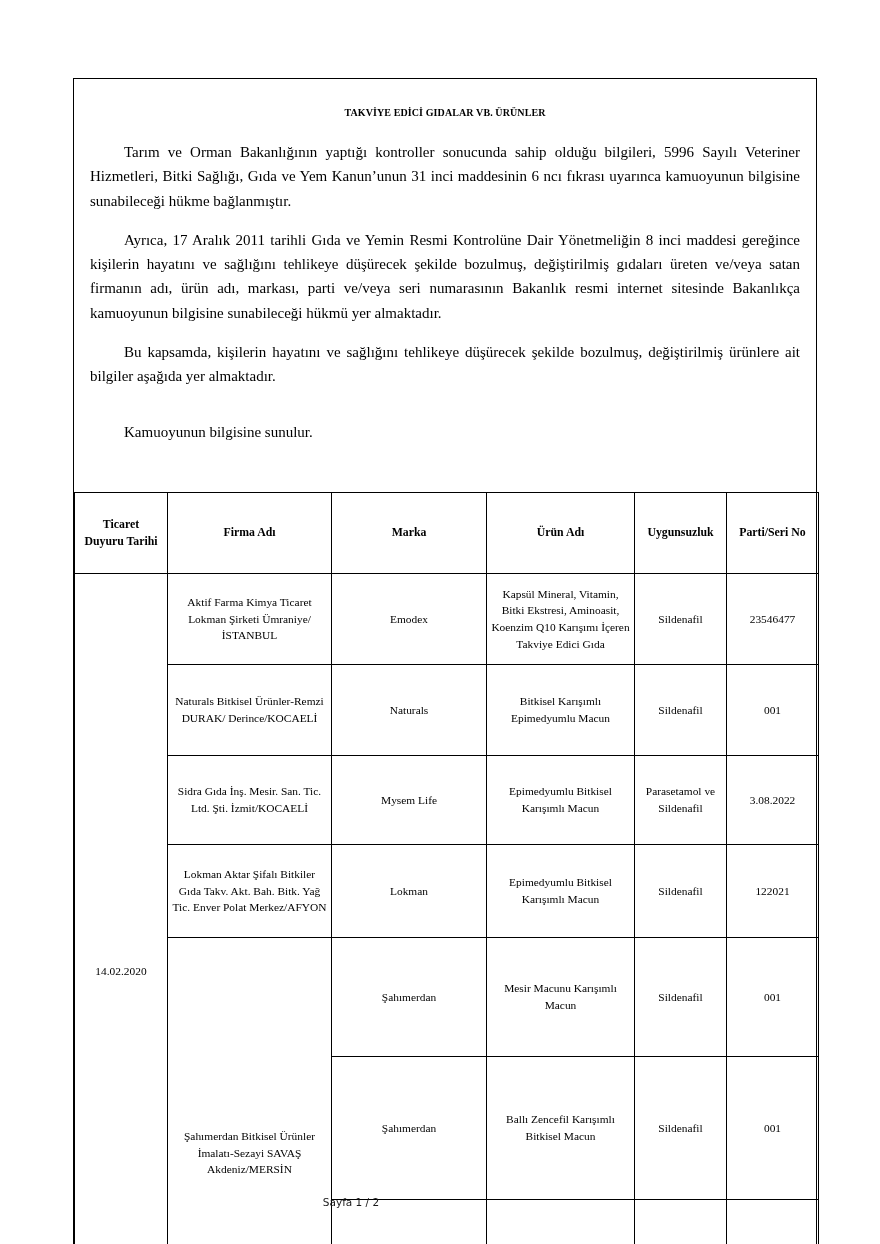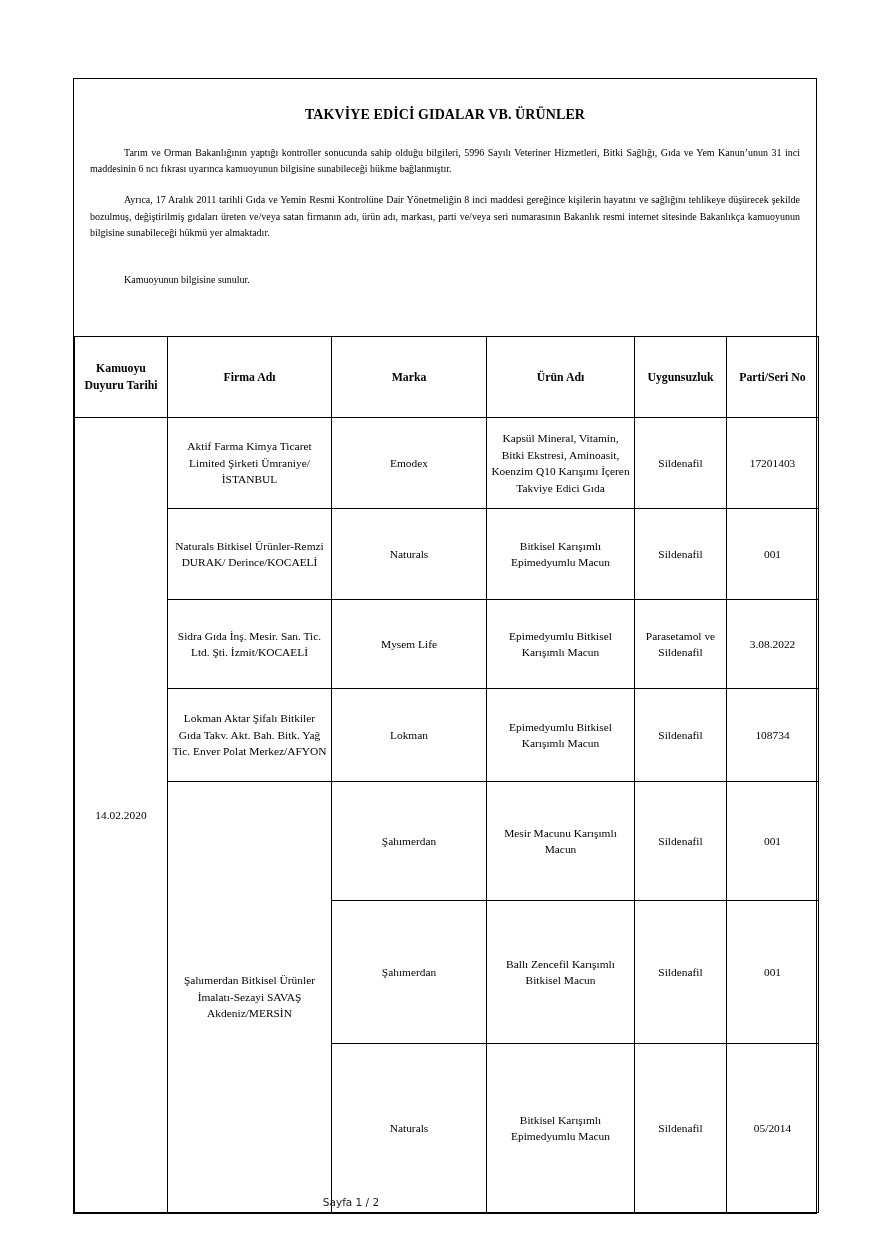--- a/index.html
+++ b/index.html
@@ -27,26 +27,26 @@
   }
 
   
   .intro {
     padding: 28px 16px 20px 16px;
     box-sizing: border-box;
   }
   .doc-title {
     text-align: center;
     font-weight: bold;
-    font-size: 14px;
+    font-size: 10px;
     letter-spacing: 0.1px;
     margin: 0 0 22px 0;
   }
   .para {
-    font-size: 10px;
+    font-size: 15px;
     line-height: 1.62;
     text-align: justify;
     margin: 0 0 15px 0;
     text-indent: 34px;
   }
   .para.plain {
     text-indent: 34px;
     margin-bottom: 0;
     margin-top: 31px;
   }
@@ -120,77 +120,78 @@
 <div id="page-frame">
 
   <div class="intro">
 
     <div class="doc-title">TAKVİYE EDİCİ GIDALAR VB. ÜRÜNLER</div>
 
     <p class="para">Tarım ve Orman Bakanlığının yaptığı kontroller sonucunda sahip olduğu bilgileri, 5996 Sayılı Veteriner Hizmetleri, Bitki Sağlığı, Gıda ve Yem Kanun’unun 31 inci  maddesinin 6 ncı  fıkrası  uyarınca  kamuoyunun  bilgisine  sunabileceği  hükme bağlanmıştır.</p>
 
     <p class="para">Ayrıca, 17 Aralık 2011 tarihli Gıda ve Yemin  Resmi Kontrolüne Dair Yönetmeliğin 8 inci maddesi gereğince kişilerin hayatını ve sağlığını tehlikeye düşürecek  şekilde  bozulmuş, değiştirilmiş gıdaları üreten ve/veya satan firmanın adı, ürün adı, markası, parti ve/veya seri numarasının Bakanlık resmi internet sitesinde Bakanlıkça kamuoyunun bilgisine sunabileceği hükmü yer almaktadır.</p>
 
+    <p class="para">Bu kapsamda, kişilerin hayatını ve  sağlığını  tehlikeye  düşürecek şekilde bozulmuş, değiştirilmiş ürünlere ait bilgiler aşağıda yer almaktadır.</p>
 
     <p class="para plain">Kamuoyunun bilgisine sunulur.</p>
 
     <div class="intro-spacer"></div>
   </div>
 
   <table class="report">
     <colgroup>
       <col class="c-date">
       <col class="c-firm">
       <col class="c-brand">
       <col class="c-prod">
       <col class="c-noncf">
       <col class="c-batch">
     </colgroup>
     <thead>
       <tr>
         <th>
-          <span>Kamuoyu</span><br>
+          <span>Ticaret</span><br>
           <span>Duyuru Tarihi</span>
         </th>
         <th>Firma Adı</th>
         <th>Marka</th>
         <th>Ürün Adı</th>
         <th>Uygunsuzluk</th>
         <th>Parti/Seri No</th>
       </tr>
     </thead>
     <tbody>
       <tr class="r1">
         <td class="date-cell" rowspan="7">14.02.2020</td>
-        <td>Aktif Farma Kimya Ticaret Limited Şirketi Ümraniye/İSTANBUL</td>
+        <td>Aktif Farma Kimya Ticaret Lokman Şirketi Ümraniye/İSTANBUL</td>
         <td>Emodex</td>
         <td>Kapsül Mineral, Vitamin, Bitki Ekstresi, Aminoasit, Koenzim Q10 Karışımı İçeren Takviye Edici Gıda</td>
         <td>Sildenafil</td>
-        <td>17201403</td>
+        <td>23546477</td>
       </tr>
       <tr class="r2">
         <td>Naturals  Bitkisel  Ürünler-Remzi  DURAK/ Derince/KOCAELİ</td>
         <td>Naturals</td>
         <td>Bitkisel Karışımlı Epimedyumlu Macun</td>
         <td>Sildenafil</td>
         <td>001</td>
       </tr>
       <tr class="r3">
         <td>Sidra Gıda İnş. Mesir. San. Tic. Ltd. Şti. İzmit/KOCAELİ</td>
         <td>Mysem Life</td>
         <td>Epimedyumlu Bitkisel Karışımlı Macun</td>
         <td>Parasetamol ve Sildenafil</td>
         <td>3.08.2022</td>
       </tr>
       <tr class="r4">
         <td>Lokman Aktar Şifalı Bitkiler Gıda Takv. Akt. Bah. Bitk. Yağ Tic. Enver Polat Merkez/AFYON</td>
         <td>Lokman</td>
         <td>Epimedyumlu Bitkisel Karışımlı Macun</td>
         <td>Sildenafil</td>
-        <td>108734</td>
+        <td>122021</td>
       </tr>
       <tr class="r5">
         <td class="firm-merged" rowspan="3">Şahımerdan Bitkisel Ürünler İmalatı-Sezayi SAVAŞ Akdeniz/MERSİN</td>
         <td>Şahımerdan</td>
         <td>Mesir Macunu Karışımlı Macun</td>
         <td>Sildenafil</td>
         <td>001</td>
       </tr>
       <tr class="r6">
         <td>Şahımerdan</td>

